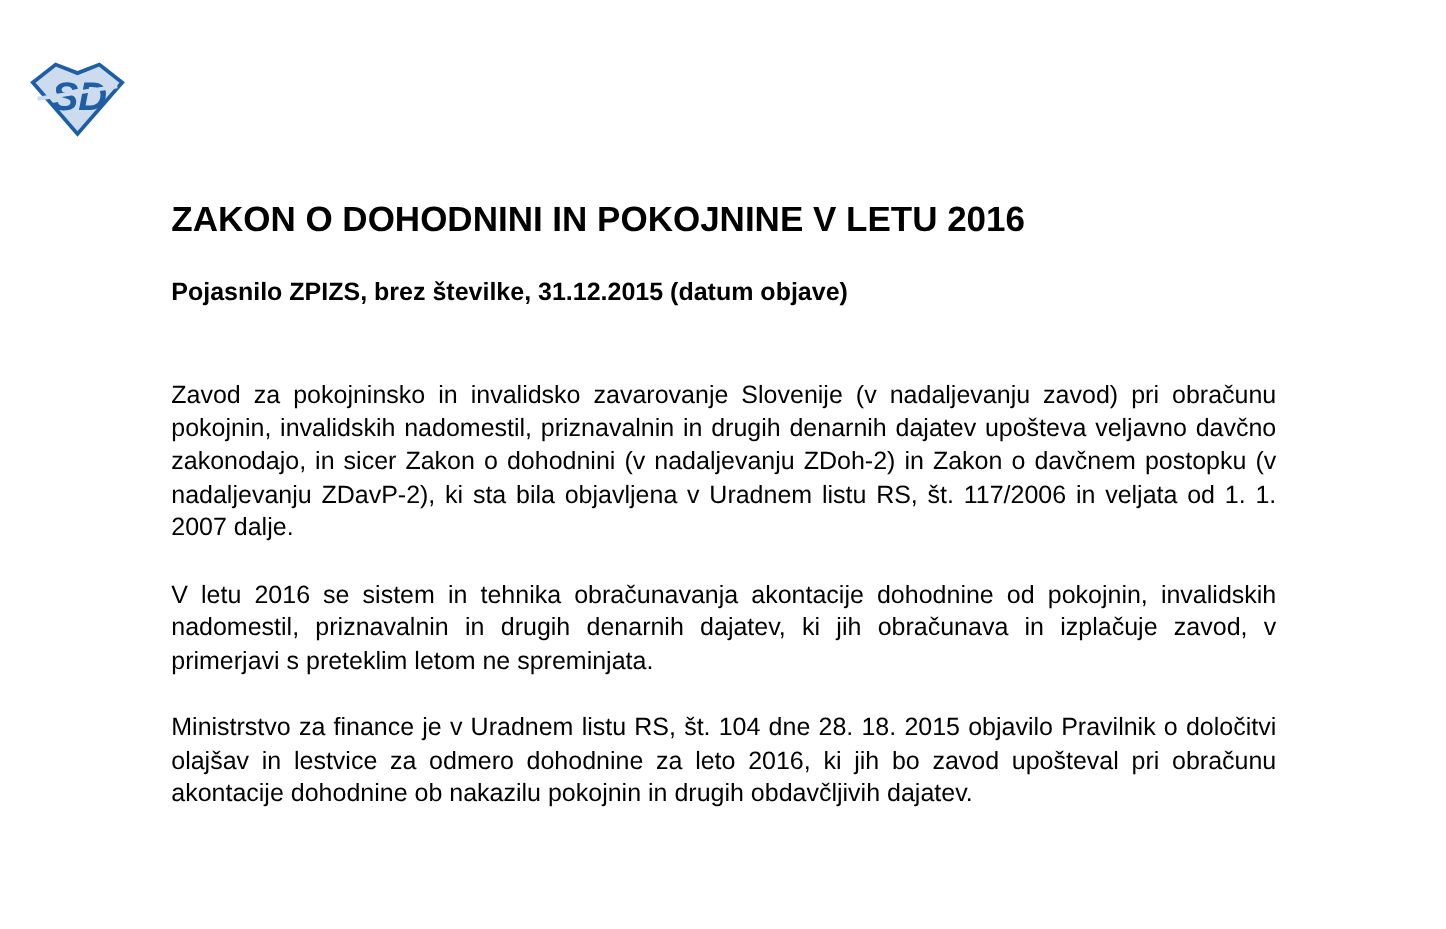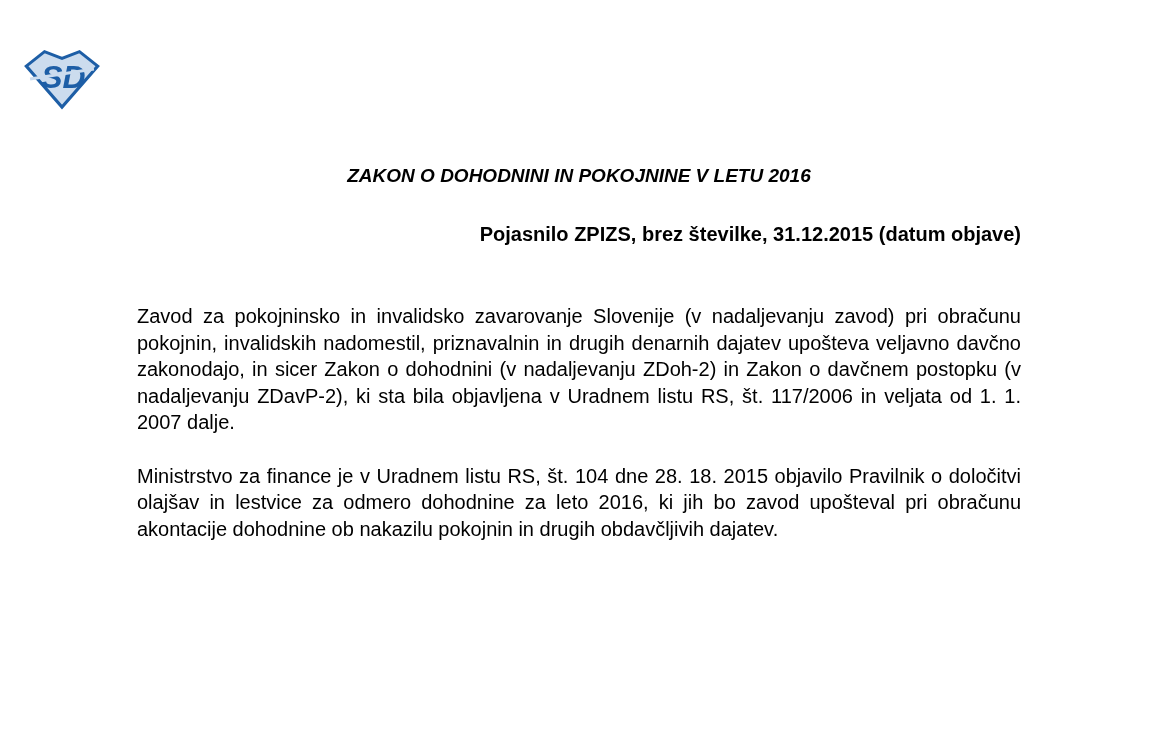--- a/index.html
+++ b/index.html
@@ -27,38 +27,36 @@
     font-family: "Liberation Sans", sans-serif;
     font-weight: bold;
     font-style: italic;
   }
   .doc-title {
     position: absolute;
     left: 137px;
     top: 162px;
     width: 884px;
     margin: 0;
-    text-align: center;
-    font-size: 19px;
+    text-align: left;
+    font-size: 28px;
     line-height: 27px;
     font-weight: bold;
     white-space: nowrap;
-    font-style: italic;
   }
   .doc-subtitle {
     position: absolute;
     left: 137px;
     top: 221px;
     width: 884px;
     margin: 0;
     font-size: 20px;
     line-height: 26px;
     font-weight: bold;
     white-space: nowrap;
-    text-align: right;
   }
   .doc-body {
     position: absolute;
     left: 137px;
     top: 303px;
     width: 884px;
     font-size: 20px;
     line-height: 26.6px;
   }
   .doc-body p {
@@ -76,16 +74,17 @@
     <text x="52" y="52" font-size="42" text-anchor="middle" fill="#1d5ea6">SD</text>
     <path d="M8,40 L92,27" stroke-width="4" fill="none" stroke="#ccdcee"></path>
   </svg>
 
   <h1 class="doc-title">ZAKON O DOHODNINI IN POKOJNINE V LETU 2016</h1>
 
   <h2 class="doc-subtitle">Pojasnilo ZPIZS, brez številke, 31.12.2015 (datum objave)</h2>
 
   <div class="doc-body">
     <p>Zavod za pokojninsko in invalidsko zavarovanje Slovenije (v nadaljevanju zavod) pri obračunu pokojnin, invalidskih nadomestil, priznavalnin in drugih denarnih dajatev upošteva veljavno davčno zakonodajo, in sicer Zakon o dohodnini (v nadaljevanju ZDoh-2) in Zakon o davčnem postopku (v nadaljevanju ZDavP-2), ki sta bila objavljena v Uradnem listu RS, št. 117/2006 in veljata od 1. 1. 2007 dalje.</p>
+    <p>V letu 2016 se sistem in tehnika obračunavanja akontacije dohodnine od pokojnin, invalidskih nadomestil, priznavalnin in drugih denarnih dajatev, ki jih obračunava in izplačuje zavod, v primerjavi s preteklim letom ne spreminjata.</p>
     <p>Ministrstvo za finance je v Uradnem listu RS, št. 104 dne 28. 18. 2015 objavilo Pravilnik o določitvi olajšav in lestvice za odmero dohodnine za leto 2016, ki jih bo zavod upošteval pri obračunu akontacije dohodnine ob nakazilu pokojnin in drugih obdavčljivih dajatev.</p>
   </div>
 
 </div>
 
 </body></html>

